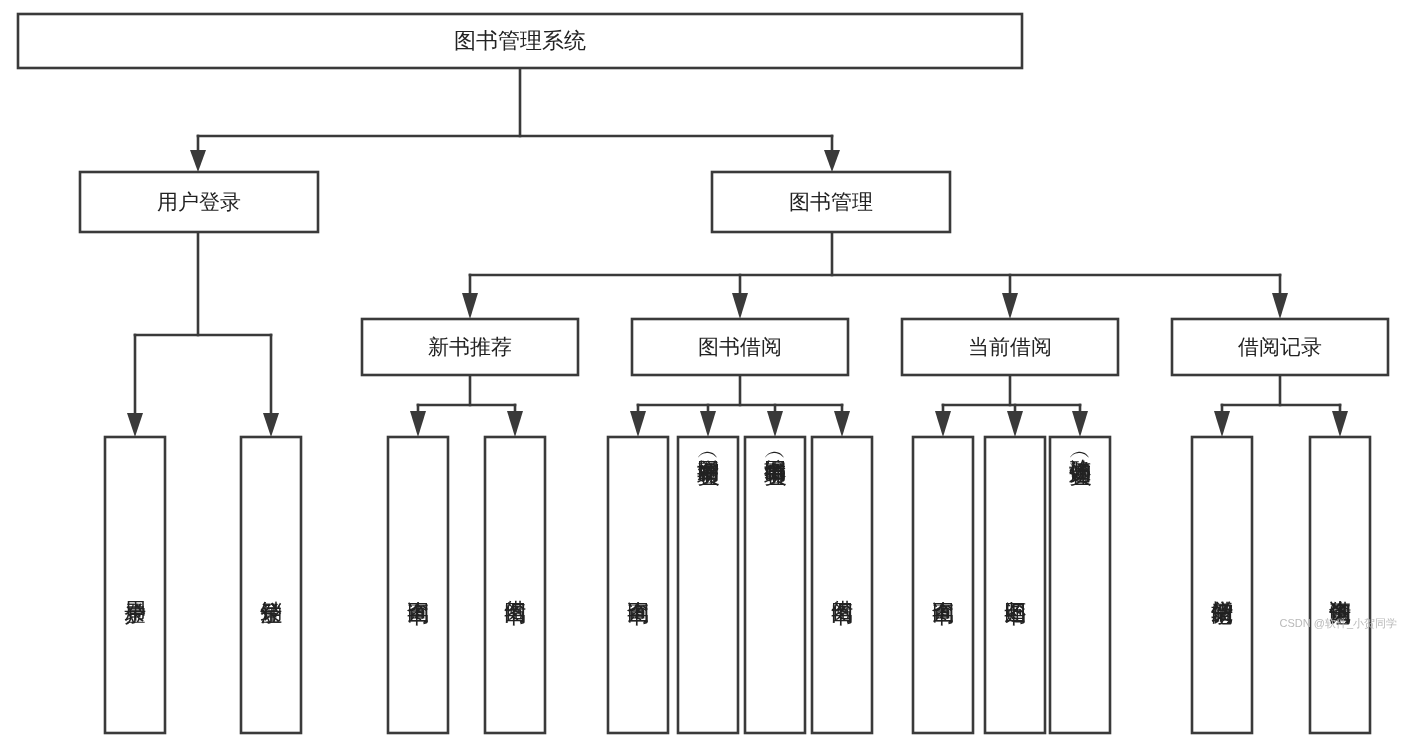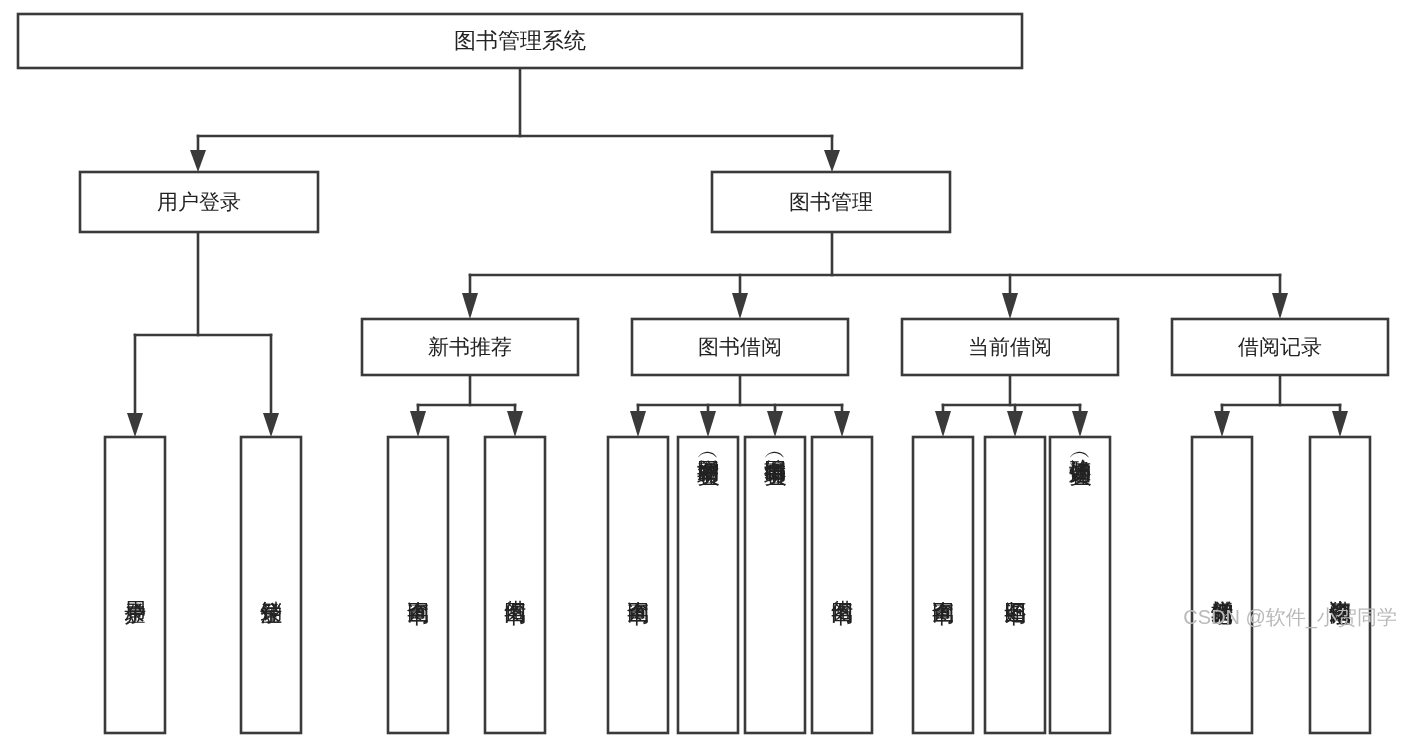--- a/index.html
+++ b/index.html
@@ -71,21 +71,21 @@
     color: #222222;
     letter-spacing: 1px;
     white-space: nowrap;
     text-align: center;
   }
   .watermark {
     position: absolute;
     right: 8px;
     bottom: 3px;
     font-family: "Liberation Sans", sans-serif;
-    font-size: 20px;
+    font-size: 11px;
     color: #b9b9b9;
     white-space: nowrap;
     user-select: none;
   }
 </style>
 </head>
 <body>
 
 <div id="diagram-root">
 

